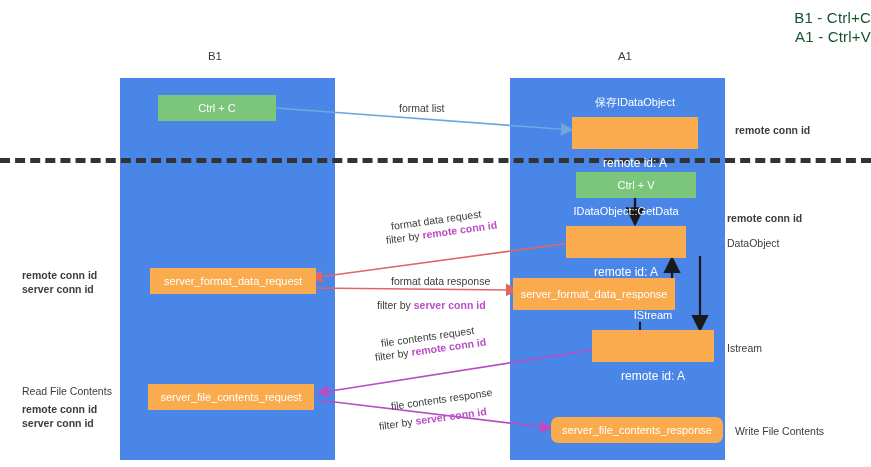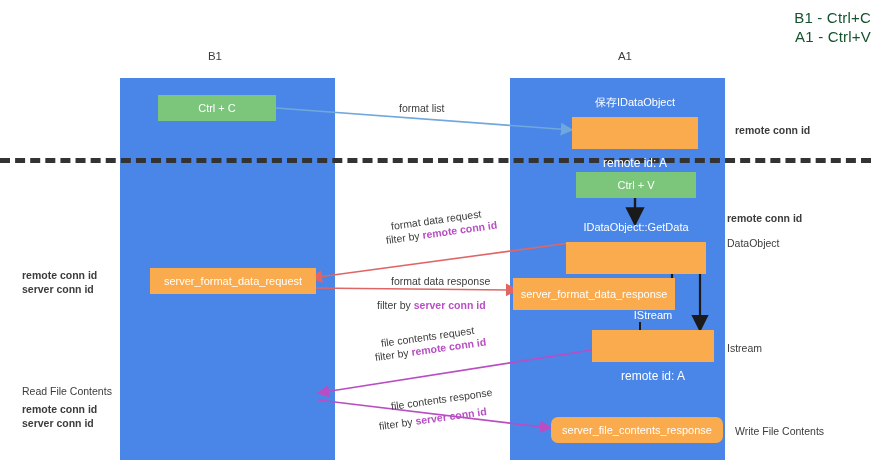--- a/index.html
+++ b/index.html
@@ -162,38 +162,41 @@
 
   <div class="node orange" style="left:572px; top:117px; width:126px; height:32px;">
     <div>保存IDataObject</div>
     <div class="l2">remote id: A</div>
   </div>
 
   <div class="node green" style="left:576px; top:172px; width:120px; height:26px;">
     <div>Ctrl + V</div>
   </div>
 
-  <div class="node orange" style="left:566px; top:242px; width:140px; height:32px;">
+  <div class="node orange" style="left:566px; top:226px; width:120px; height:32px;">
     <div>IDataObject::GetData</div>
     <div class="l2">remote id: A</div>
   </div>
 
   <div class="node orange" style="left:150px; top:268px; width:166px; height:26px;">
     <div>server_format_data_request</div>
   </div>
 
   <div class="node orange" style="left:513px; top:278px; width:162px; height:32px;">
     <div>server_format_data_response</div>
   </div>
 
   <div class="node orange" style="left:592px; top:330px; width:122px; height:32px;">
     <div>IStream</div>
     <div class="l2">remote id: A</div>
   </div>
 
+  <div class="node orange" style="left:148px; top:384px; width:166px; height:26px;">
+    <div>server_file_contents_request</div>
+  </div>
 
   <div class="node orange" style="left:551px; top:417px; width:172px; height:26px;border-radius:7px;">
     <div>server_file_contents_response</div>
   </div>
 
   <div class="edge-label" style="left:399px; top:101px;">format list</div>
 
   <div class="edge-label rot" style="left:391px; top:219px;">format data request</div>
   <div class="edge-label rot" style="left:386px; top:233px;">
     <span>filter by </span><span class="purple">remote conn id</span>

